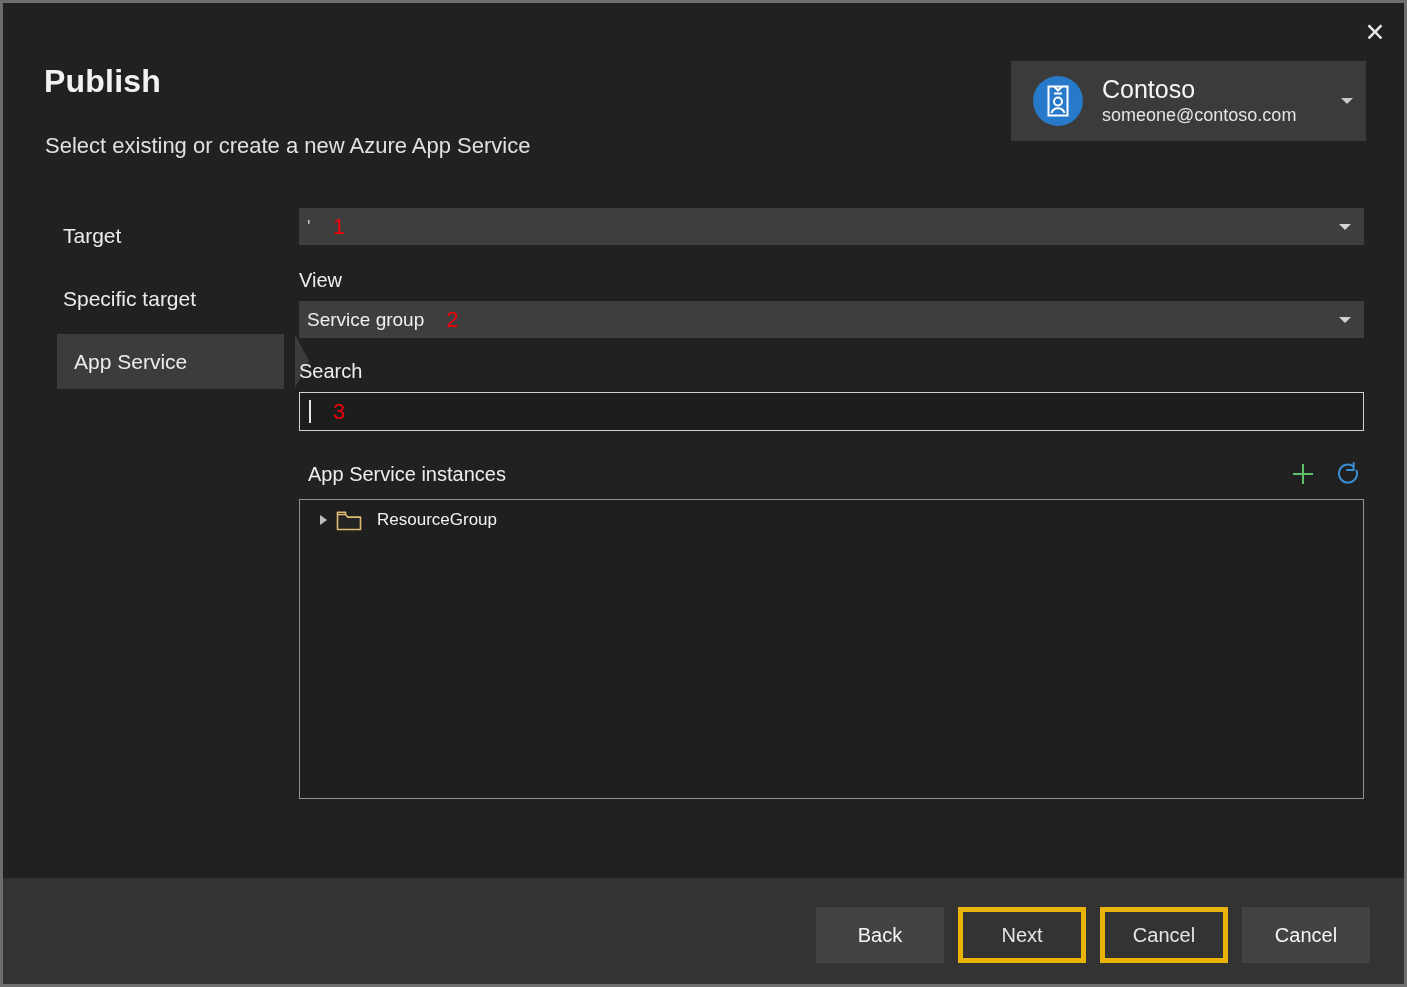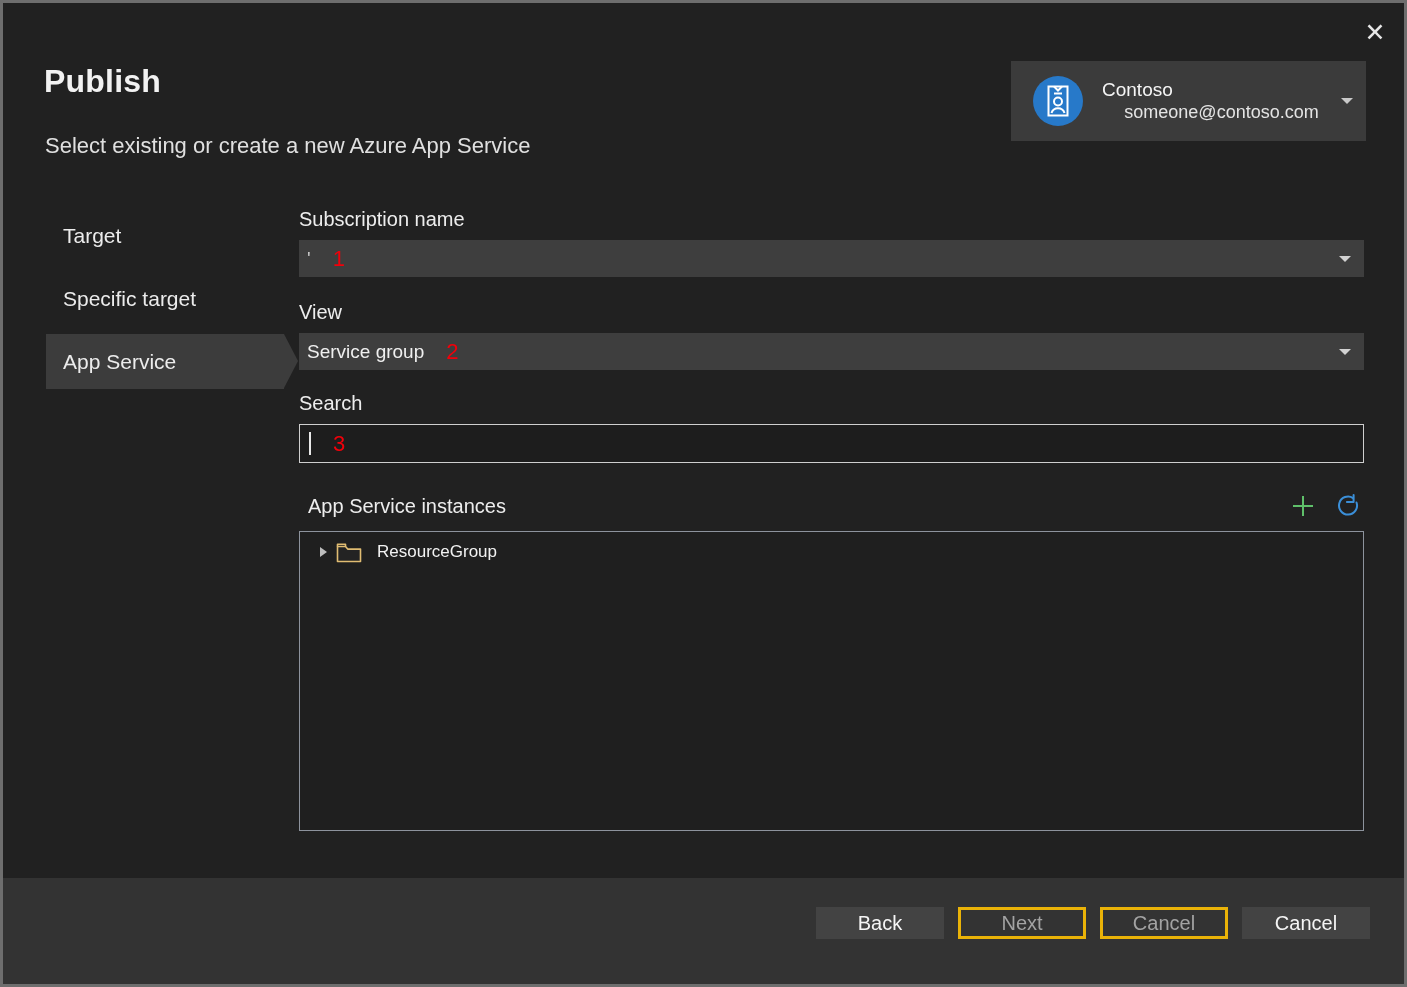--- a/index.html
+++ b/index.html
@@ -79,32 +79,31 @@
   }
   #account-text {
     margin-left: 16px;
     display: flex;
     flex-direction: column;
     justify-content: center;
     flex: 1 1 auto;
     overflow: hidden;
   }
   #account-name {
-    font-size: 19px;
+    font-size: 25px;
     font-weight: 300;
     color: #f5f5f5;
     line-height: 1.12;
   }
   #account-email {
     font-size: 18px;
     font-weight: 300;
     color: #e4e4e4;
     line-height: 1.2;
     margin-top: 2px;
-    text-align: center;
   }
   #account-caret {
     flex: 0 0 auto;
     margin-right: 13px;
     width: 0; height: 0;
     border-left: 6px solid transparent;
     border-right: 6px solid transparent;
     border-top: 6px solid #c9c9c9;
   }
 
@@ -121,21 +120,21 @@
     display: flex;
     align-items: center;
     padding-left: 17px;
     font-size: 21px;
     font-weight: 300;
     color: #ececec;
     cursor: pointer;
     text-align: center;
   }
   .nav-item + .nav-item { margin-top: 8px; }
-  .nav-item.selected { background: #3c3c3c; }
+  .nav-item.selected { background: #3c3c3c; margin-left: 11px; }
   .nav-item.selected::after {
     content: "";
     position: absolute;
     left: 238px;
     top: 0;
     width: 0; height: 0;
     border-top: 27.5px solid transparent;
     border-bottom: 27.5px solid transparent;
     border-left: 14px solid #3c3c3c;
   }
@@ -286,37 +285,37 @@
   }
   #footer-buttons {
     position: absolute;
     right: 34px;
     top: 29px;
     display: flex;
     gap: 14px;
   }
   .dlg-btn {
     width: 128px;
-    height: 32px;
+    height: 56px;
     display: flex;
     align-items: center;
     justify-content: center;
     font-size: 20px;
     font-weight: 300;
     cursor: pointer;
     border: 1px solid transparent;
   }
   .dlg-btn.enabled {
     background: #434343;
     color: #f5f5f5;
   }
   .dlg-btn.disabled {
     background: transparent;
-    border: 3px solid #eab308;
-    color: #a3a3a3;
+    border: 5px solid #eab308;
+    color: #e5e5e5;
     cursor: default;
   }
 </style>
 </head>
 <body>
 
 <div id="dialog">
 
   <div id="close-btn">✕</div>
 
@@ -348,21 +347,20 @@
     <div class="nav-item">
       <span>Specific target</span>
     </div>
     <div class="nav-item selected">
       <span>App Service</span>
     </div>
   </div>
 
   <div id="form-area">
 
-    <div class="field-label">Subscription name</div>
     <div class="combo">
       <span class="caret-marker">'</span>
       <span class="annot">1</span>
       <span class="combo-caret"></span>
     </div>
 
     <div class="spacer-24"></div>
 
     <div class="field-label">View</div>
     <div class="combo">

